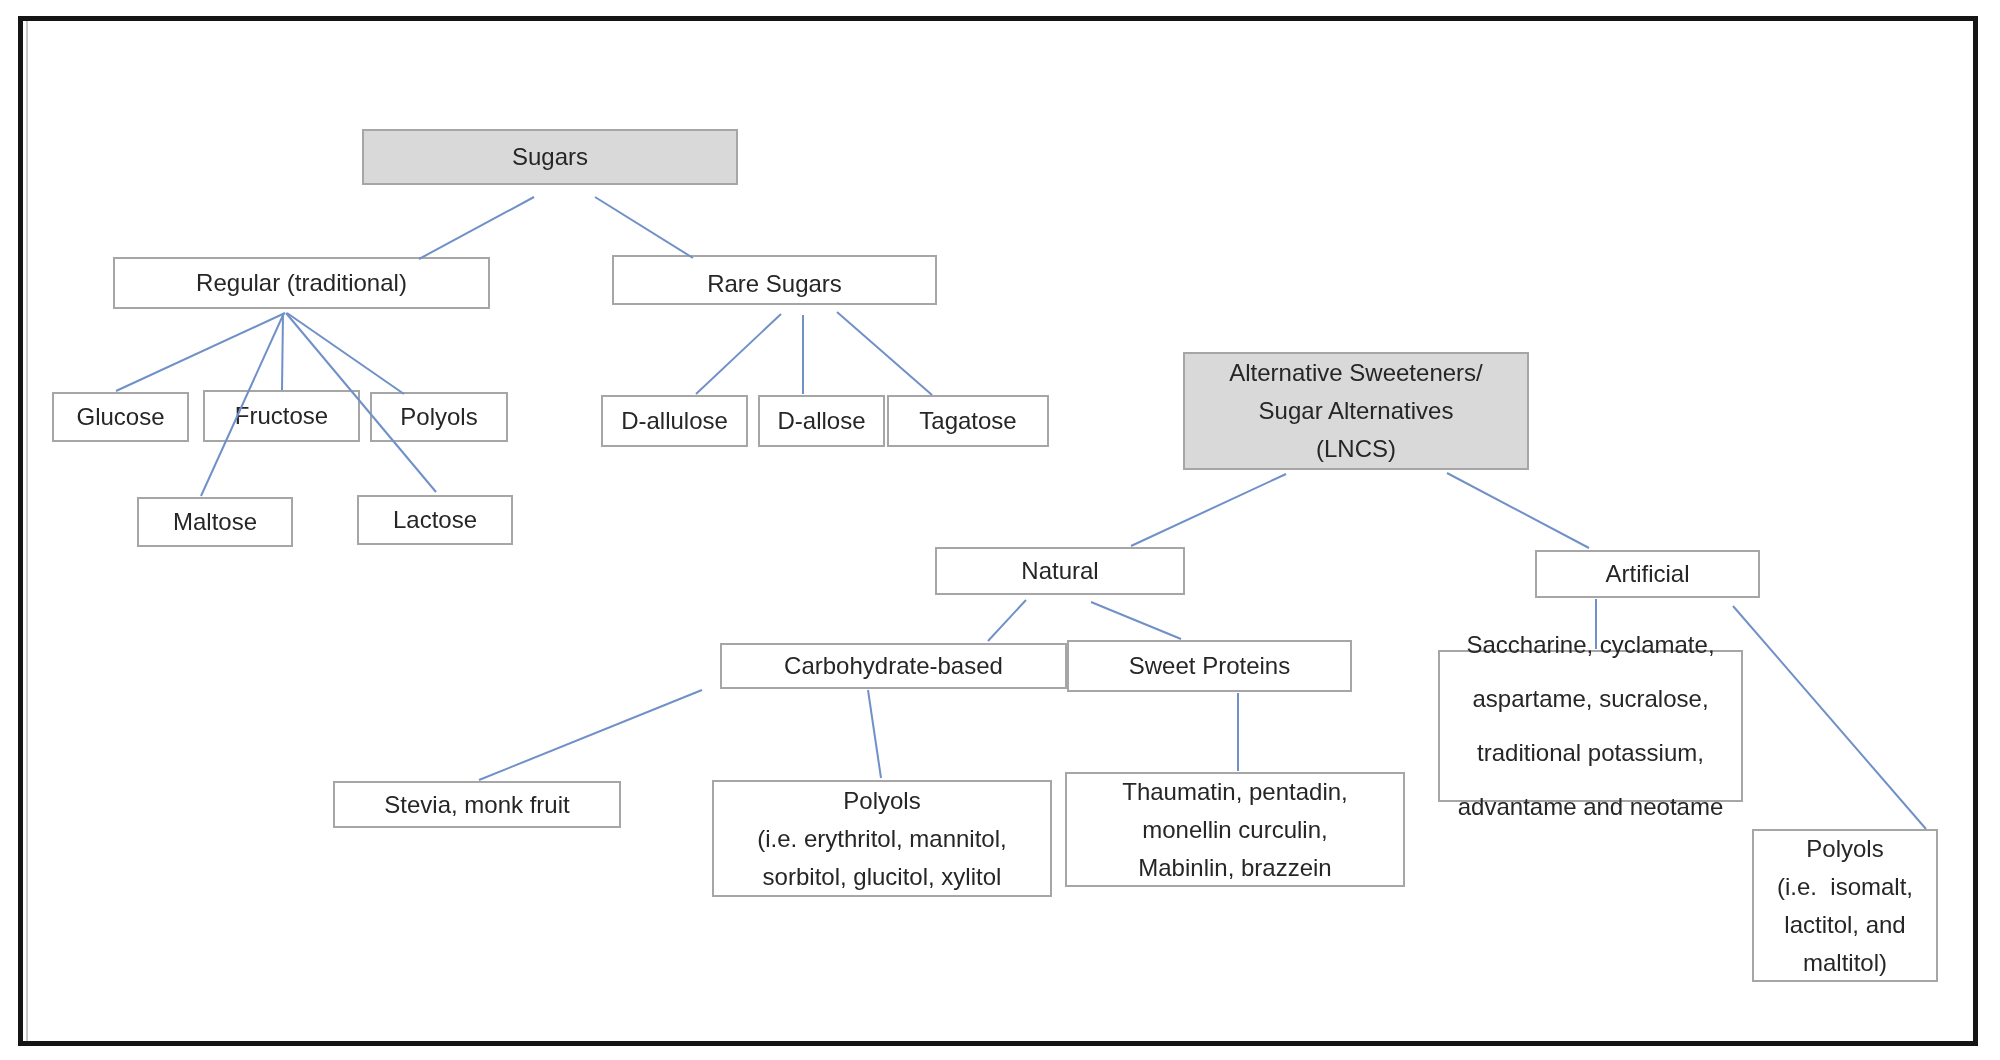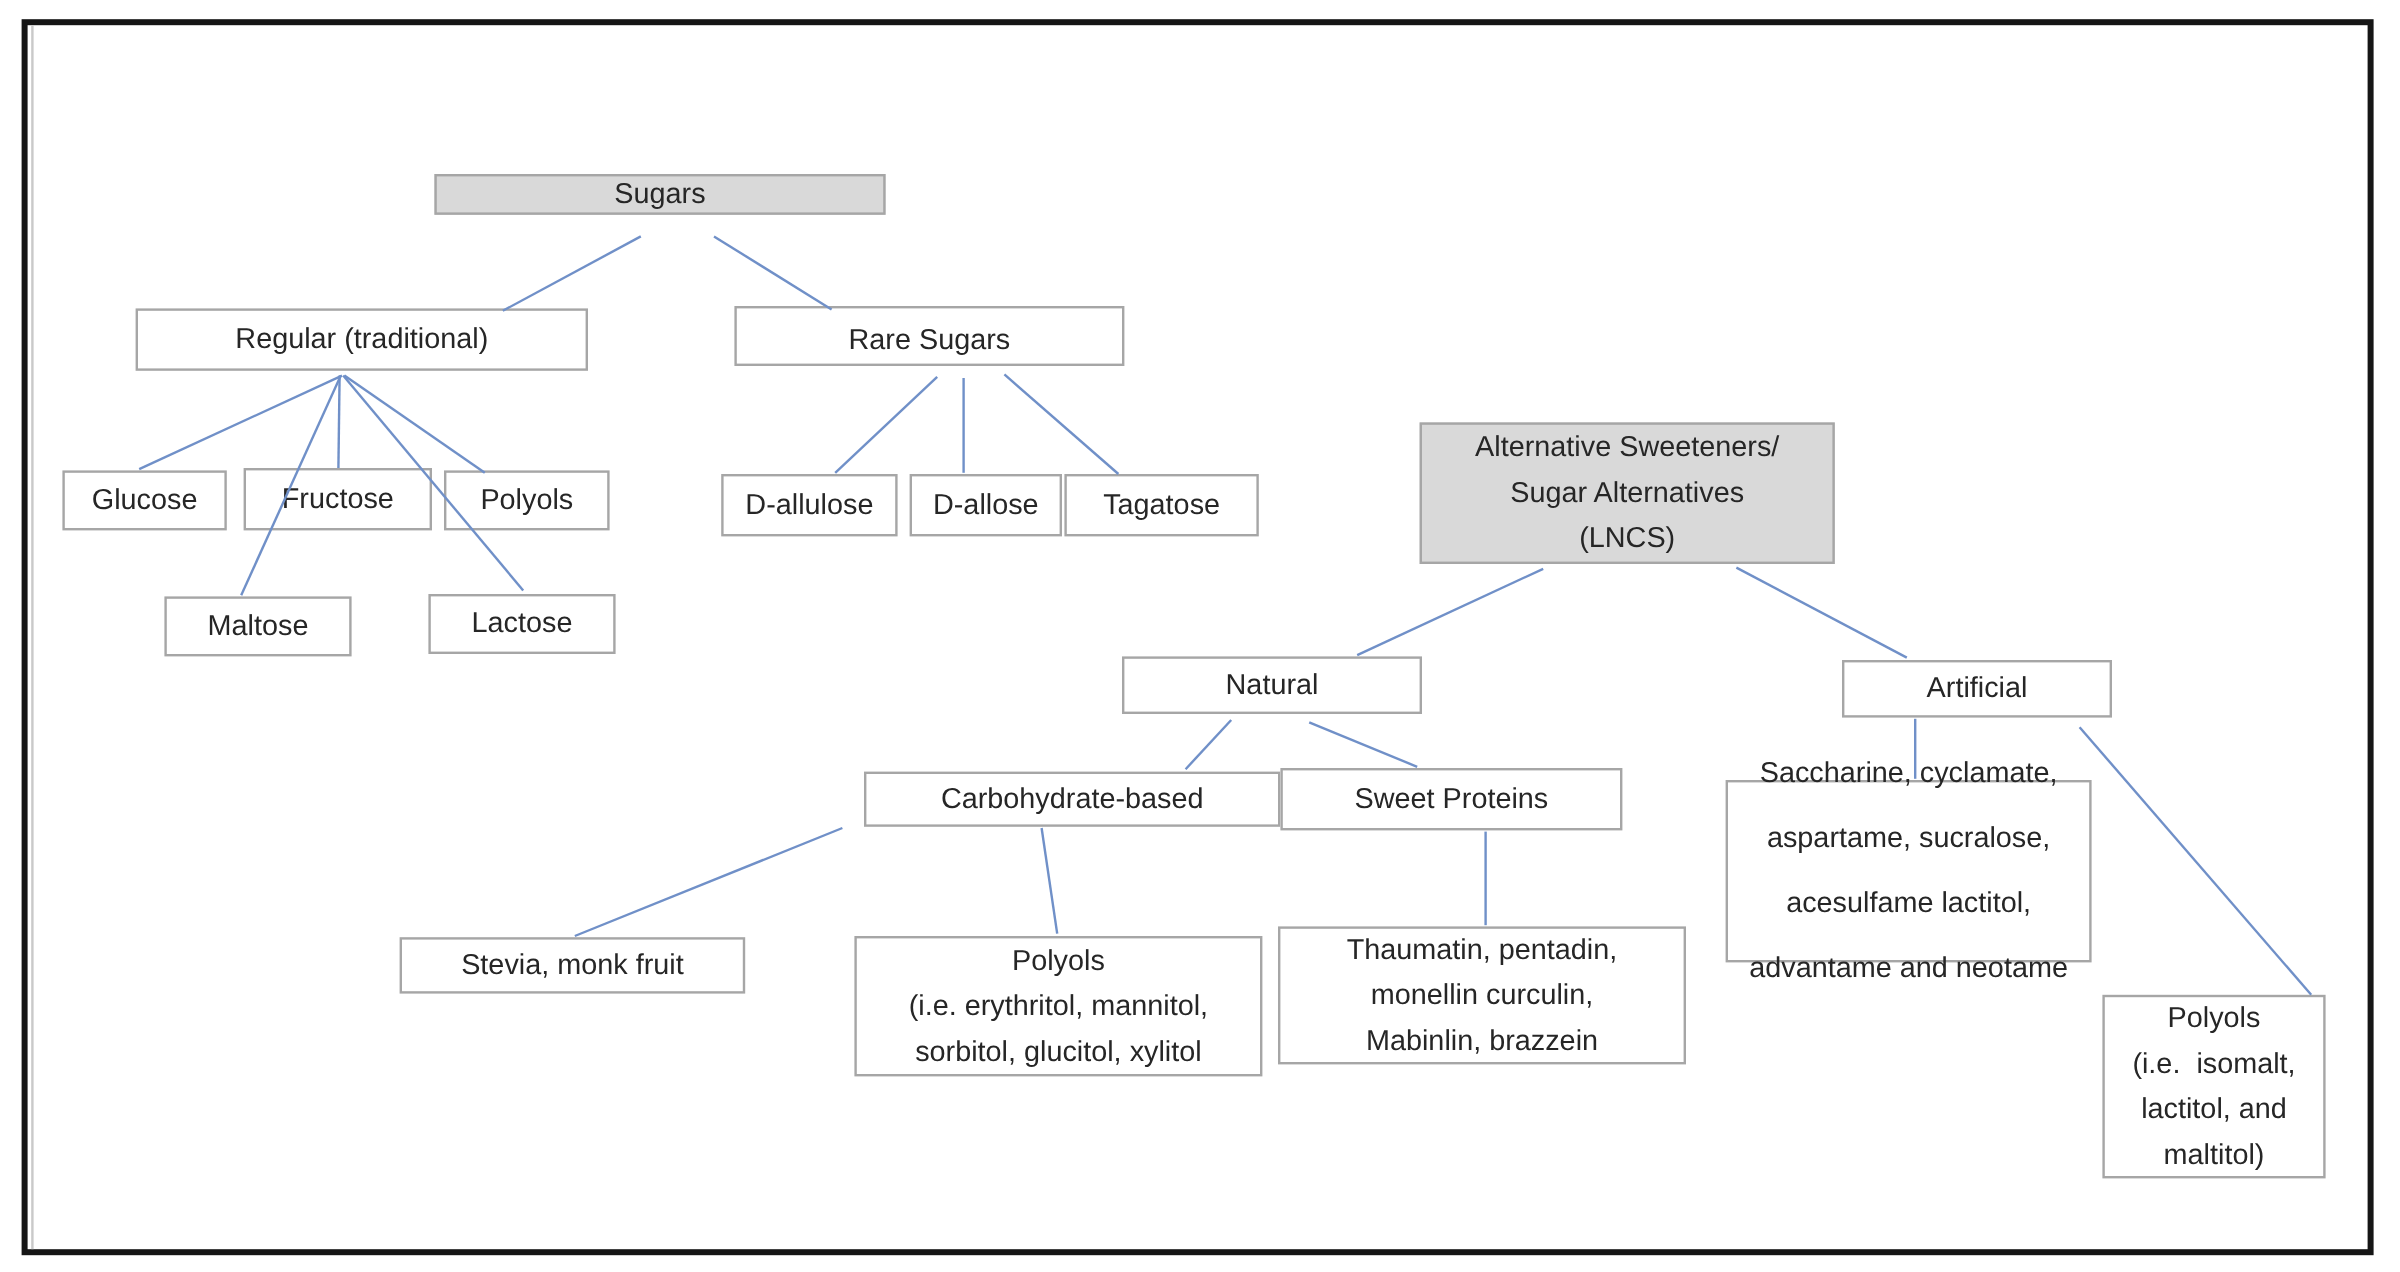--- a/index.html
+++ b/index.html
@@ -28,21 +28,21 @@
   #nodes .node.gray{background:var(--grayfill,#d9d9d9);}
   .line-text{white-space:pre-wrap;}
   svg.edges{position:absolute;left:0;top:0;pointer-events:none;}
 </style>
 </head>
 <body>
 
 <div class="canvas">
   <div class="frame"></div>
   <div id="nodes">
-      <div class="node gray" style="left: 362px; top: 145px; width: 376px; height: 34px;">
+      <div class="node gray" style="left: 362px; top: 129px; width: 376px; height: 56px;">
         <div class="line-text">Sugars</div>
       </div>
       <div class="node" style="left: 113px; top: 257px; width: 377px; height: 52px;">
         <div class="line-text">Regular (traditional)</div>
       </div>
       <div class="node" style="left: 612px; top: 255px; width: 325px; height: 50px; justify-content: flex-end;">
         <div class="line-text">Rare Sugars</div>
       </div>
       <div class="node" style="left: 52px; top: 392px; width: 137px; height: 50px;">
         <div class="line-text">Glucose</div>
@@ -94,21 +94,21 @@
         <div class="line-text">sorbitol, glucitol, xylitol</div>
       </div>
       <div class="node" style="left: 1065px; top: 772px; width: 340px; height: 115px;">
         <div class="line-text">Thaumatin, pentadin,</div>
         <div class="line-text">monellin curculin,</div>
         <div class="line-text">Mabinlin, brazzein</div>
       </div>
       <div class="node" style="left: 1438px; top: 650px; width: 305px; height: 152px; gap: 16px;">
         <div class="line-text">Saccharine, cyclamate,</div>
         <div class="line-text">aspartame, sucralose,</div>
-        <div class="line-text">acesulfame lactitol,</div>
+        <div class="line-text">traditional potassium,</div>
         <div class="line-text">advantame and neotame</div>
       </div>
       <div class="node" style="left: 1752px; top: 829px; width: 186px; height: 153px;">
         <div class="line-text">Polyols</div>
         <div class="line-text">(i.e.  isomalt,</div>
         <div class="line-text">lactitol, and</div>
         <div class="line-text">maltitol)</div>
       </div>
     </div>
   <svg class="edges" id="edges" width="2000" height="1060" viewBox="0 0 2000 1060">

